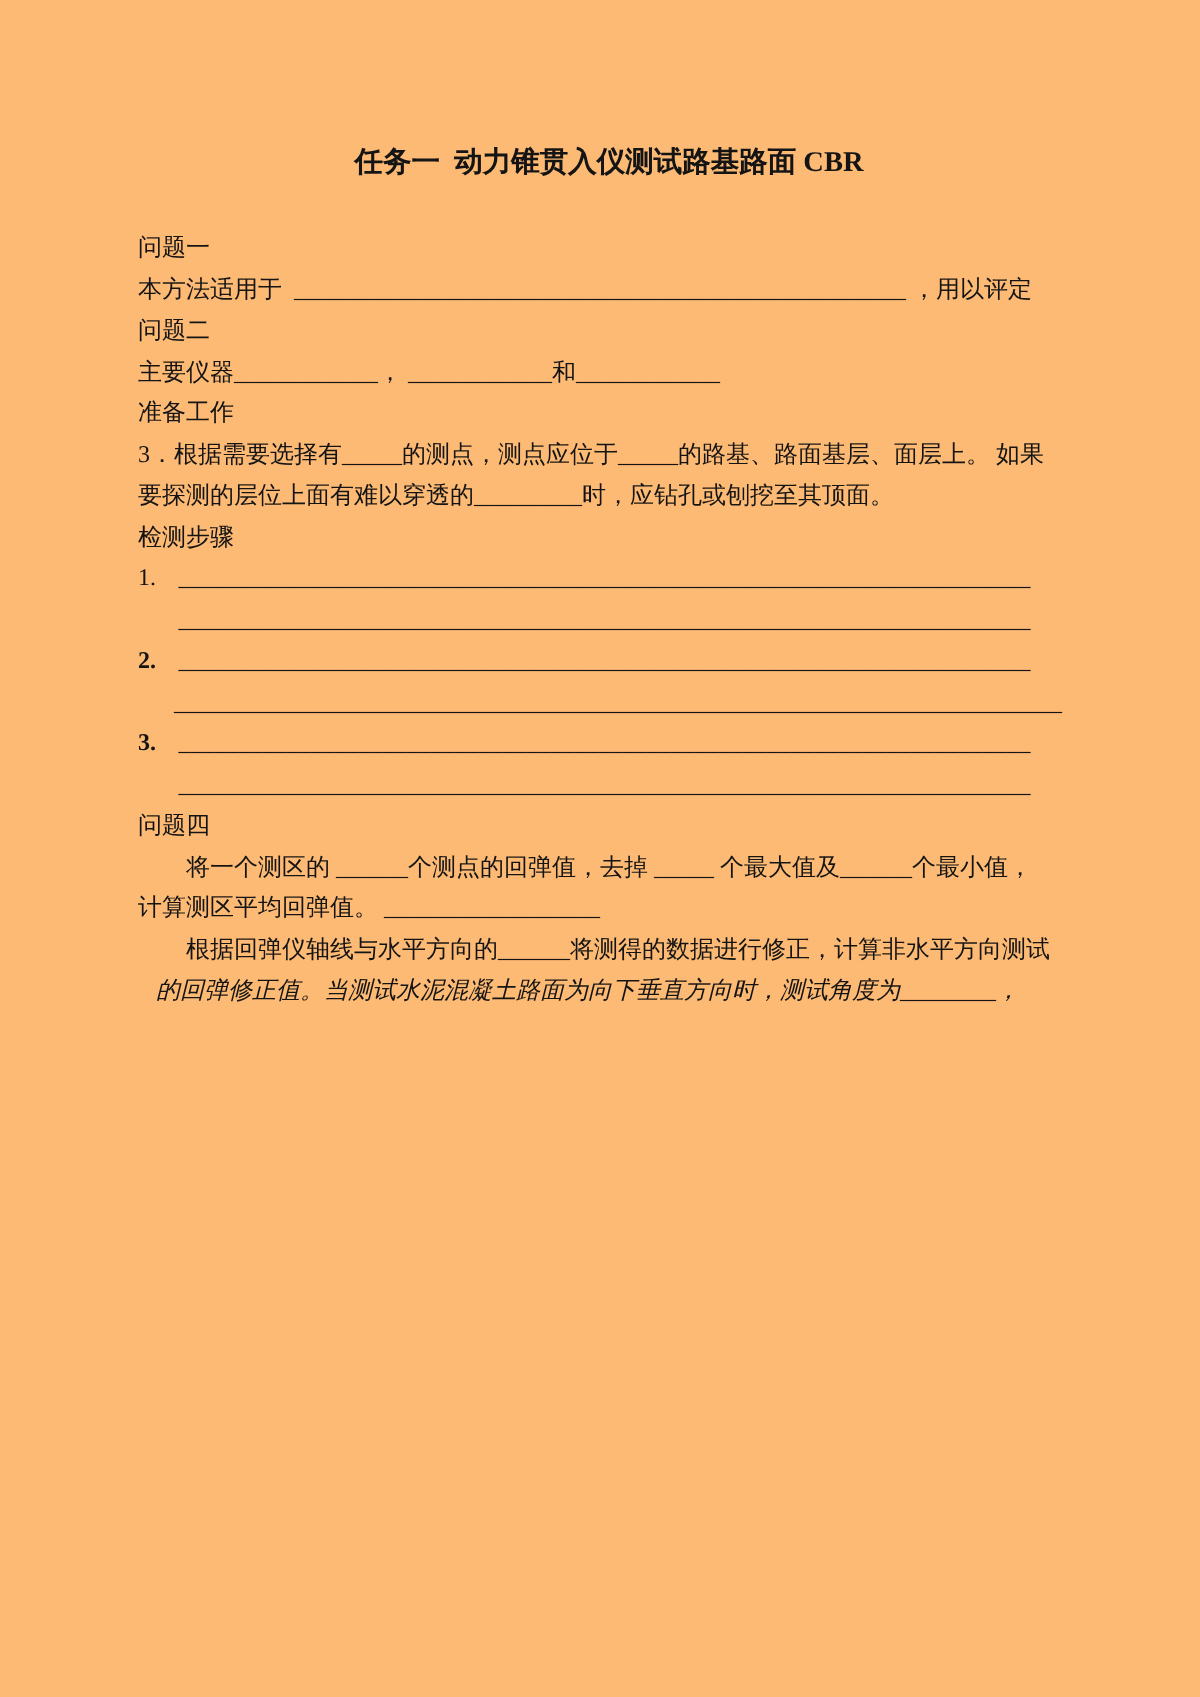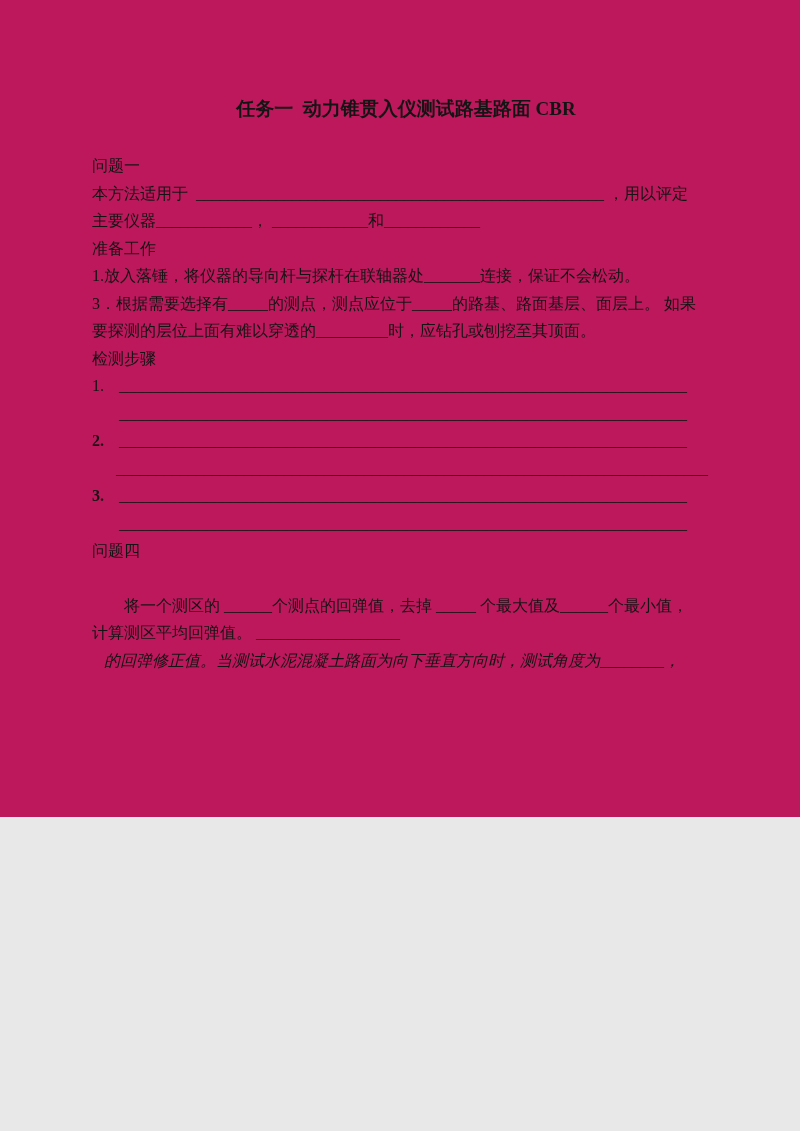--- a/index.html
+++ b/index.html
@@ -1,61 +1,62 @@
 <!DOCTYPE html>
 <html><head>
 <meta charset="utf-8">
 <style>
   html,body{margin:0;padding:0;background:#e8e8e8;}
   .page{
-    width:800px;height:817px;margin:0 auto;background:#be185d;
+    width:800px;height:1131px;margin:0 auto;background:#fdba74;
     box-sizing:border-box;padding:95px 80px 0 92px;
     font-family:"Liberation Serif","DejaVu Serif",serif;
     font-size:16px;line-height:27.5px;color:#141414;
   }
   .title{
     text-align:center;font-weight:bold;font-size:19px;line-height:27px;
     margin:0 0 30px 0;white-space:pre-wrap;
   }
   .line{white-space:pre-wrap;min-height:27.5px;}
   .h{font-weight:normal;}
-  .indent2{padding-left:32px;margin-top:27px;}
+  .indent2{padding-left:32px;}
   .indent1{padding-left:12px;font-style:italic;}
   .step-line{white-space:pre-wrap;min-height:27.5px;}
   .step-num{display:inline-block;width:27px;}
   .step-num.bold{font-weight:bold;}
   .ans{padding-left:27px;}
   .ans-wide{padding-left:24px;}
 </style>
 </head>
 <body>
 
 <div class="page">
 
   <div class="title">任务一  动力锥贯入仪测试路基路面 CBR</div>
 
   <div class="line h">问题一</div>
   <div class="line">本方法适用于  ___________________________________________________ ，用以评定</div>
 
+  <div class="line h">问题二</div>
   <div class="line">主要仪器____________， ____________和____________</div>
 
   <div class="line">准备工作</div>
-  <div class="line">1.放入落锤，将仪器的导向杆与探杆在联轴器处_______连接，保证不会松动。</div>
   <div class="line">3．根据需要选择有_____的测点，测点应位于_____的路基、路面基层、面层上。 如果</div>
   <div class="line">要探测的层位上面有难以穿透的_________时，应钻孔或刨挖至其顶面。</div>
 
   <div class="line">检测步骤</div>
 
   <div class="step-line"><span class="step-num">1.</span><span>_______________________________________________________________________</span></div>
   <div class="step-line ans">_______________________________________________________________________</div>
 
   <div class="step-line"><span class="step-num bold">2.</span><span>_______________________________________________________________________</span></div>
   <div class="step-line ans-wide">__________________________________________________________________________</div>
 
   <div class="step-line"><span class="step-num bold">3.</span><span>_______________________________________________________________________</span></div>
   <div class="step-line ans">_______________________________________________________________________</div>
 
   <div class="line h">问题四</div>
   <div class="line indent2">将一个测区的 ______个测点的回弹值，去掉 _____ 个最大值及______个最小值，</div>
   <div class="line">计算测区平均回弹值。 __________________</div>
+  <div class="line indent2">根据回弹仪轴线与水平方向的______将测得的数据进行修正，计算非水平方向测试</div>
   <div class="line indent1">的回弹修正值。当测试水泥混凝土路面为向下垂直方向时，测试角度为________，</div>
 
 </div>
 
 </body></html>

